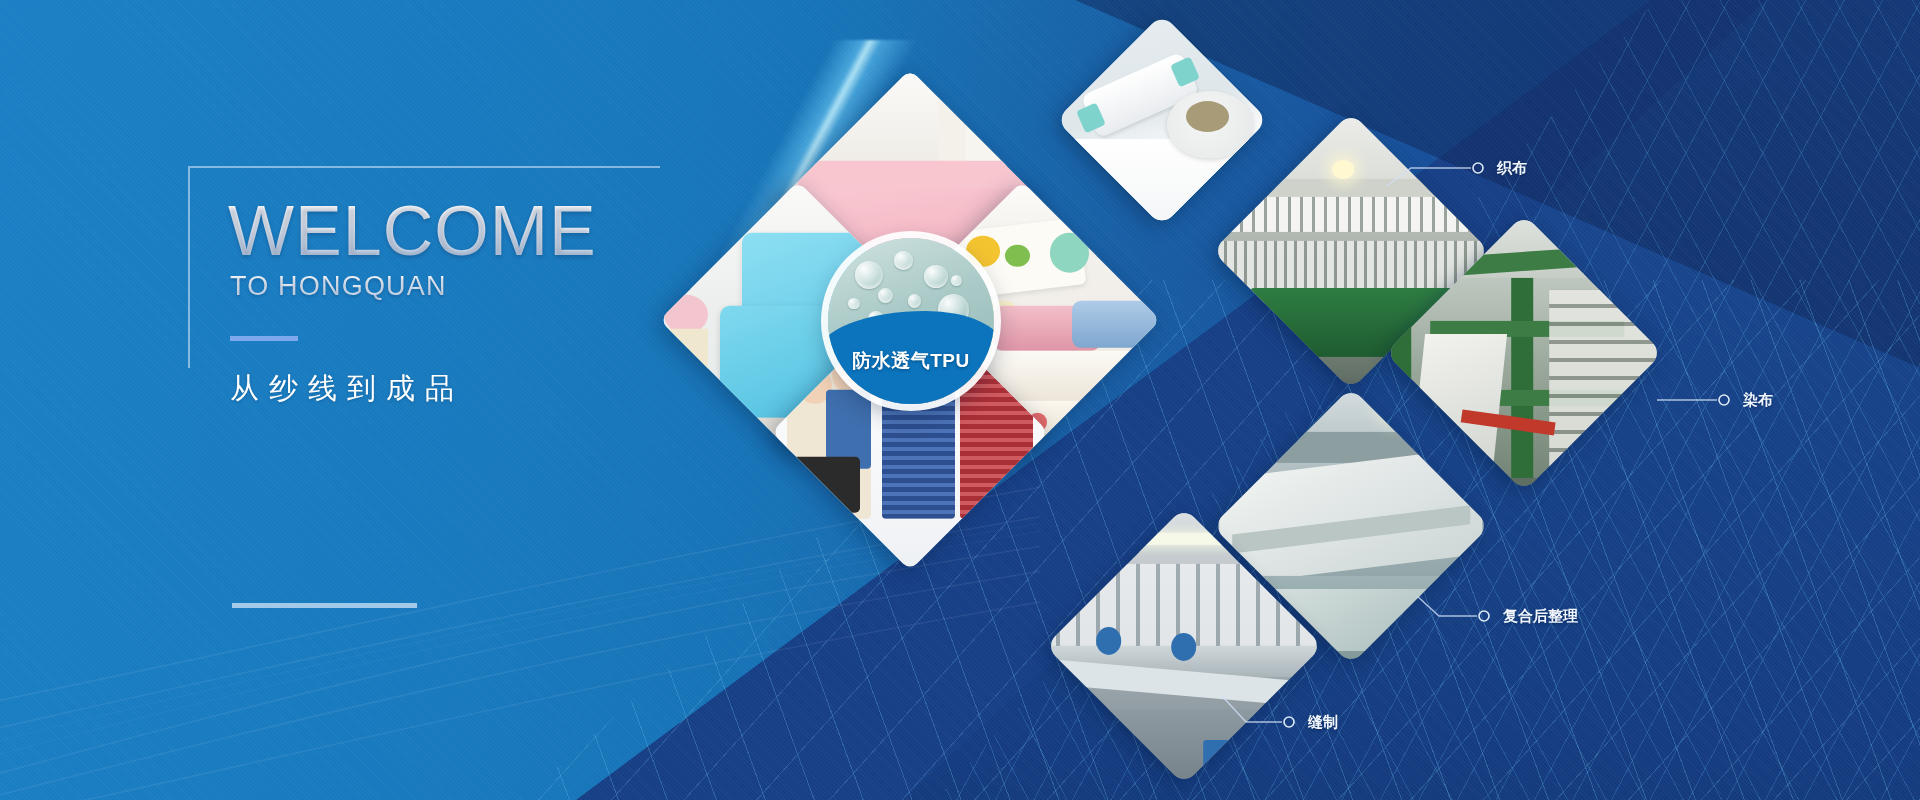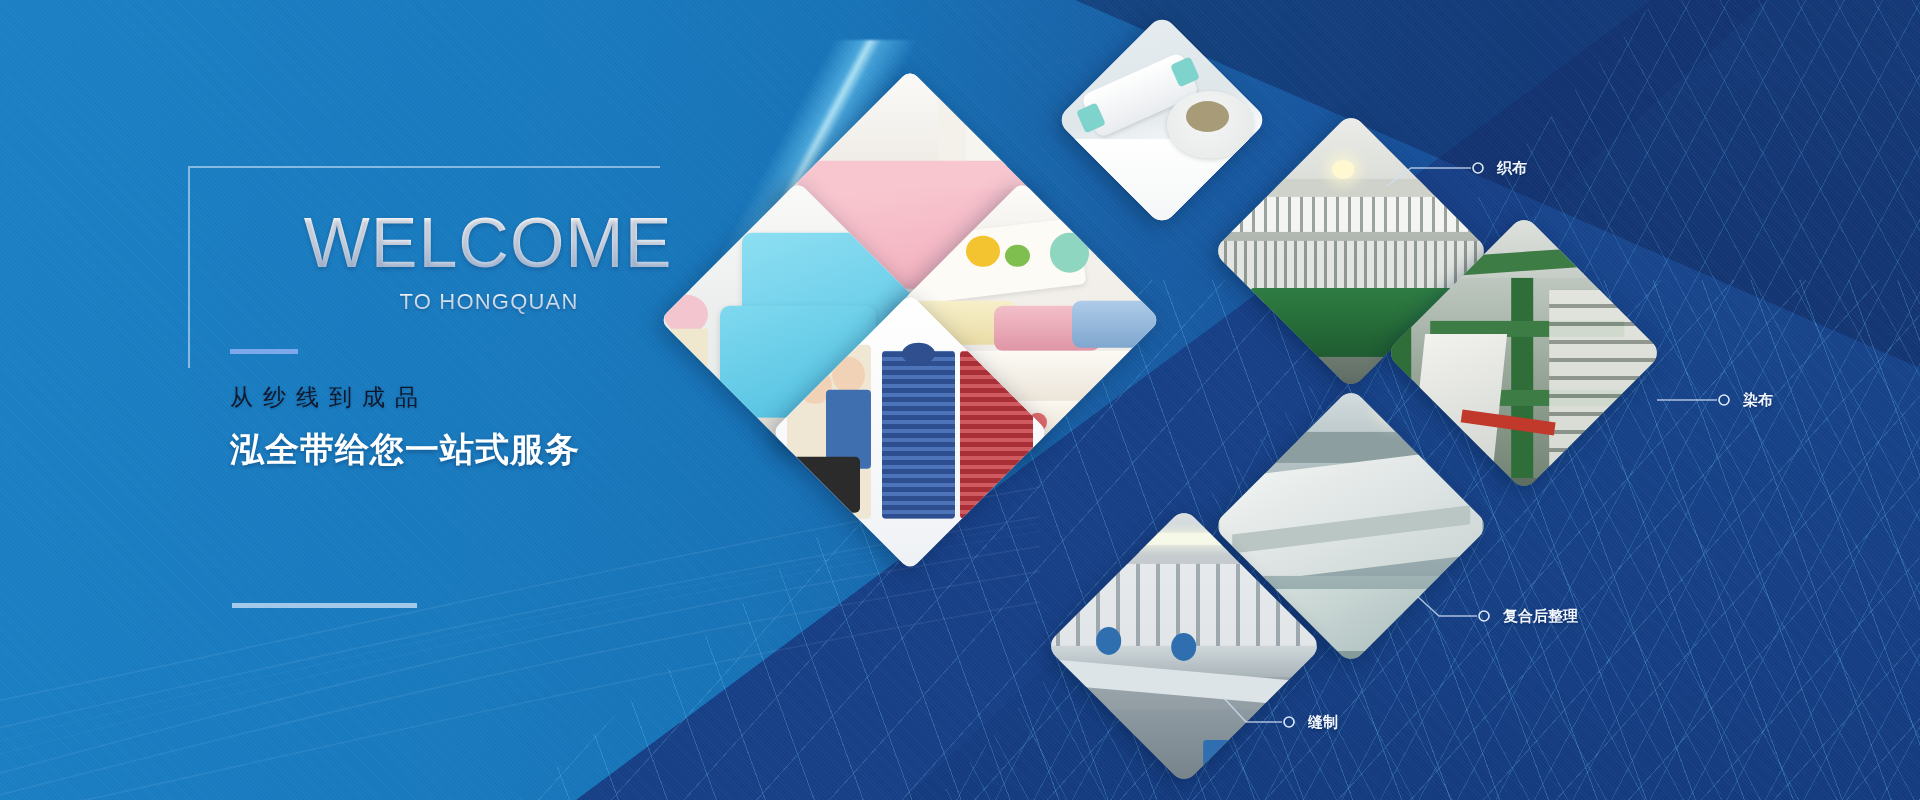--- a/index.html
+++ b/index.html
@@ -84,33 +84,31 @@
     position:absolute;left:-40px;top:-32px;width:470px;height:200px;
     border-left:2px solid rgba(220,235,255,.55);
     border-top:2px solid rgba(220,235,255,.55);
     pointer-events:none;
   }
   .welcome{
     font-size:70px;line-height:.96;letter-spacing:1px;font-weight:400;
     background:linear-gradient(180deg,#ffffff 0%,#eef4fb 45%,#b9cde6 100%);
     -webkit-background-clip:text;background-clip:text;color:transparent;
     text-shadow:0 2px 4px rgba(0,20,60,.22);
-    margin:12px;
-    text-align:center;
+    margin:0;
   }
   .subbrand{
-    margin:6px 0 0 2px;font-size:22px;letter-spacing:1.2px;font-weight:400;
+    margin:6px 0 0 2px;font-size:27px;letter-spacing:1.2px;font-weight:400;
     background:linear-gradient(180deg,#ffffff 0%,#e6eef8 50%,#c2d4ea 100%);
     -webkit-background-clip:text;background-clip:text;color:transparent;
     text-shadow:0 2px 3px rgba(0,20,60,.2);
-    text-align:center;
   }
   .rule-short{margin:34px 0 0 2px;width:68px;height:5px;background:#7ea8ec;}
   .zh-line1{
-    margin:28px 0 0 2px;font-size:23px;color:#0f172a;letter-spacing:10px;font-weight:400;
+    margin:28px 0 0 2px;font-size:29px;color:#ffffff;letter-spacing:10px;font-weight:400;
     text-shadow:0 1px 3px rgba(0,20,60,.25);
   }
   .zh-line2{
     margin:14px 0 0 2px;font-size:34px;color:#ffffff;letter-spacing:1px;font-weight:700;
     text-shadow:0 2px 4px rgba(0,20,60,.35);
   }
   .rule-long{position:absolute;left:232px;top:603px;width:185px;height:5px;background:rgba(215,232,250,.72);}
 
   
   .cluster{position:absolute;left:700px;top:110px;width:420px;height:420px;}
@@ -204,21 +202,20 @@
   <div class="flare-core"></div>
   <div class="flare-dot"></div>
   <div class="bg-texture"></div>
 
   <div class="copy">
     <div class="frame-corner"></div>
     <div class="welcome">WELCOME</div>
     <div class="subbrand">TO HONGQUAN</div>
     <div class="rule-short"></div>
     <div class="zh-line1">从纱线到成品</div>
-    <div class="zh-line2">泓全带给您一站式服务</div>
   </div>
   <div class="rule-long"></div>
 
   <div class="sat" style="left:1087px;top:45px;width:150px;height:150px;">
     <div class="ph s-yarn">
       <div class="scene">
         <div class="bar" style="left:0;top:58%;width:100%;height:42%;background:linear-gradient(180deg,#ffffff,#f2f4f5);"></div>
         <div class="bar" style="left:18%;top:30%;width:46%;height:19%;border-radius:9px;background:linear-gradient(180deg,#ffffff,#e9ecef);transform:rotate(-24deg);box-shadow:0 2px 4px rgba(0,0,0,.12);"></div>
         <div class="bar" style="left:16%;top:44%;width:9%;height:10%;border-radius:4px;background:#7fd3cd;transform:rotate(-24deg);"></div>
         <div class="bar" style="left:55%;top:25%;width:9%;height:10%;border-radius:4px;background:#7fd3cd;transform:rotate(-24deg);"></div>
@@ -349,20 +346,37 @@
           <div class="bar" style="left:40%;top:20%;width:26%;height:60%;border-radius:4px;
                background:repeating-linear-gradient(0deg,#2d4f8f 0 5px,#4d74b8 5px 9px),repeating-linear-gradient(90deg,rgba(255,255,255,.35) 0 4px,rgba(0,0,0,0) 4px 9px);"></div>
           <div class="blob" style="left:47%;top:17%;width:12%;height:8%;background:#2f4f8f;"></div>
           <div class="bar" style="left:68%;top:20%;width:26%;height:60%;border-radius:4px;
                background:repeating-linear-gradient(0deg,#a82f36 0 5px,#cf5a5f 5px 9px),repeating-linear-gradient(90deg,rgba(255,255,255,.35) 0 4px,rgba(0,0,0,0) 4px 9px);"></div>
           <div class="blob" style="left:75%;top:17%;width:12%;height:8%;background:#8f2b32;"></div>
         </div>
       </div>
     </div>
 
+    <div class="badge">
+      <div class="drops">
+        <div class="drop" style="left:16%;top:14%;width:17%;height:17%;"></div>
+        <div class="drop" style="left:40%;top:8%;width:11%;height:11%;"></div>
+        <div class="drop" style="left:58%;top:16%;width:14%;height:14%;"></div>
+        <div class="drop" style="left:30%;top:30%;width:9%;height:9%;"></div>
+        <div class="drop" style="left:48%;top:34%;width:8%;height:8%;"></div>
+        <div class="drop" style="left:66%;top:34%;width:19%;height:19%;"></div>
+        <div class="drop" style="left:12%;top:36%;width:7%;height:7%;"></div>
+        <div class="drop" style="left:24%;top:44%;width:10%;height:10%;"></div>
+        <div class="drop" style="left:40%;top:46%;width:7%;height:7%;"></div>
+        <div class="drop" style="left:56%;top:48%;width:6%;height:6%;"></div>
+        <div class="drop" style="left:74%;top:22%;width:7%;height:7%;"></div>
+      </div>
+      <div class="wave"></div>
+      <div class="btxt">防水透气TPU</div>
+    </div>
   </div>
 
 
   <div class="callout" style="left:1385px;top:148px;">
     <svg width="120" height="42" viewBox="0 0 120 42">
       <path d="M2 38 L26 20 L86 20" fill="none" stroke="#cfe0f5" stroke-opacity=".8" stroke-width="1.4"></path>
       <circle cx="93" cy="20" r="5" fill="none" stroke="#dce9f9" stroke-width="1.6"></circle>
     </svg>
     <div class="co-label" style="left:112px;top:11px;">织布</div>
   </div>

